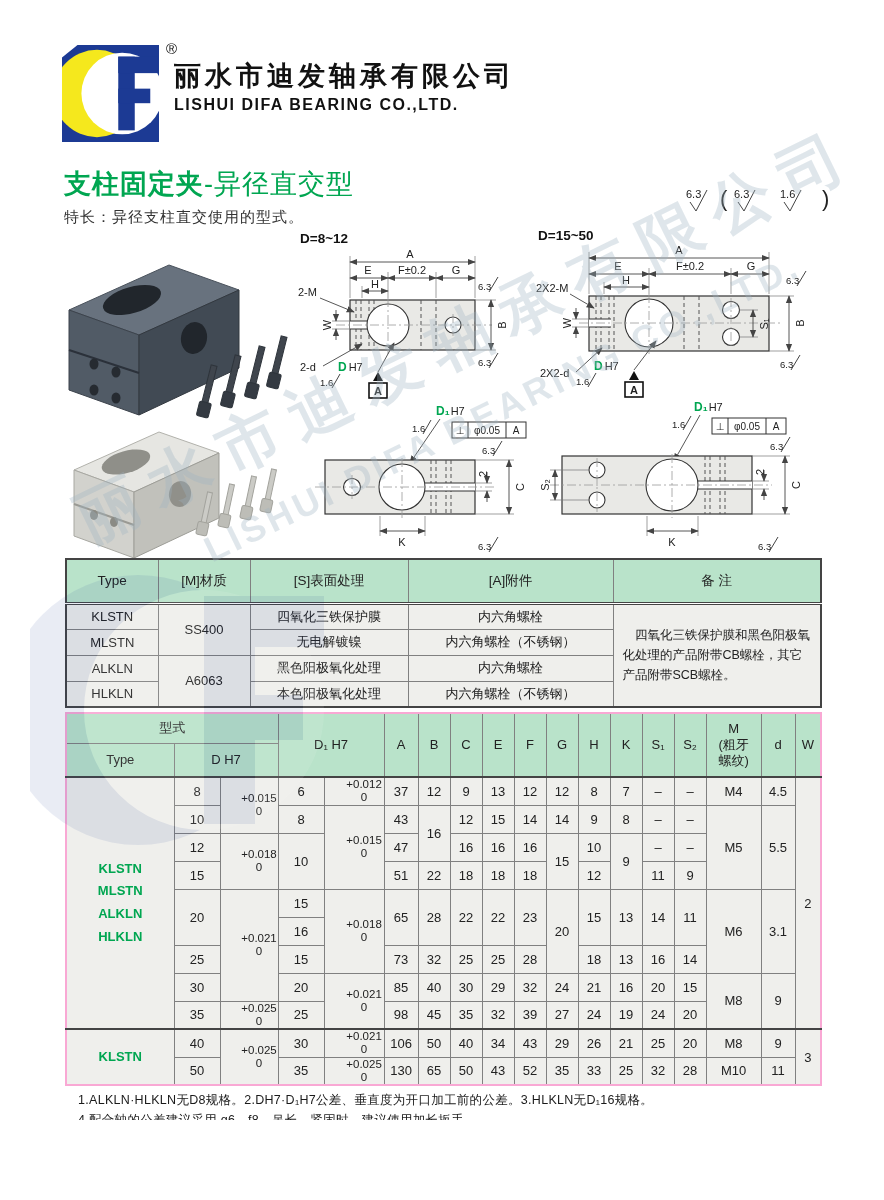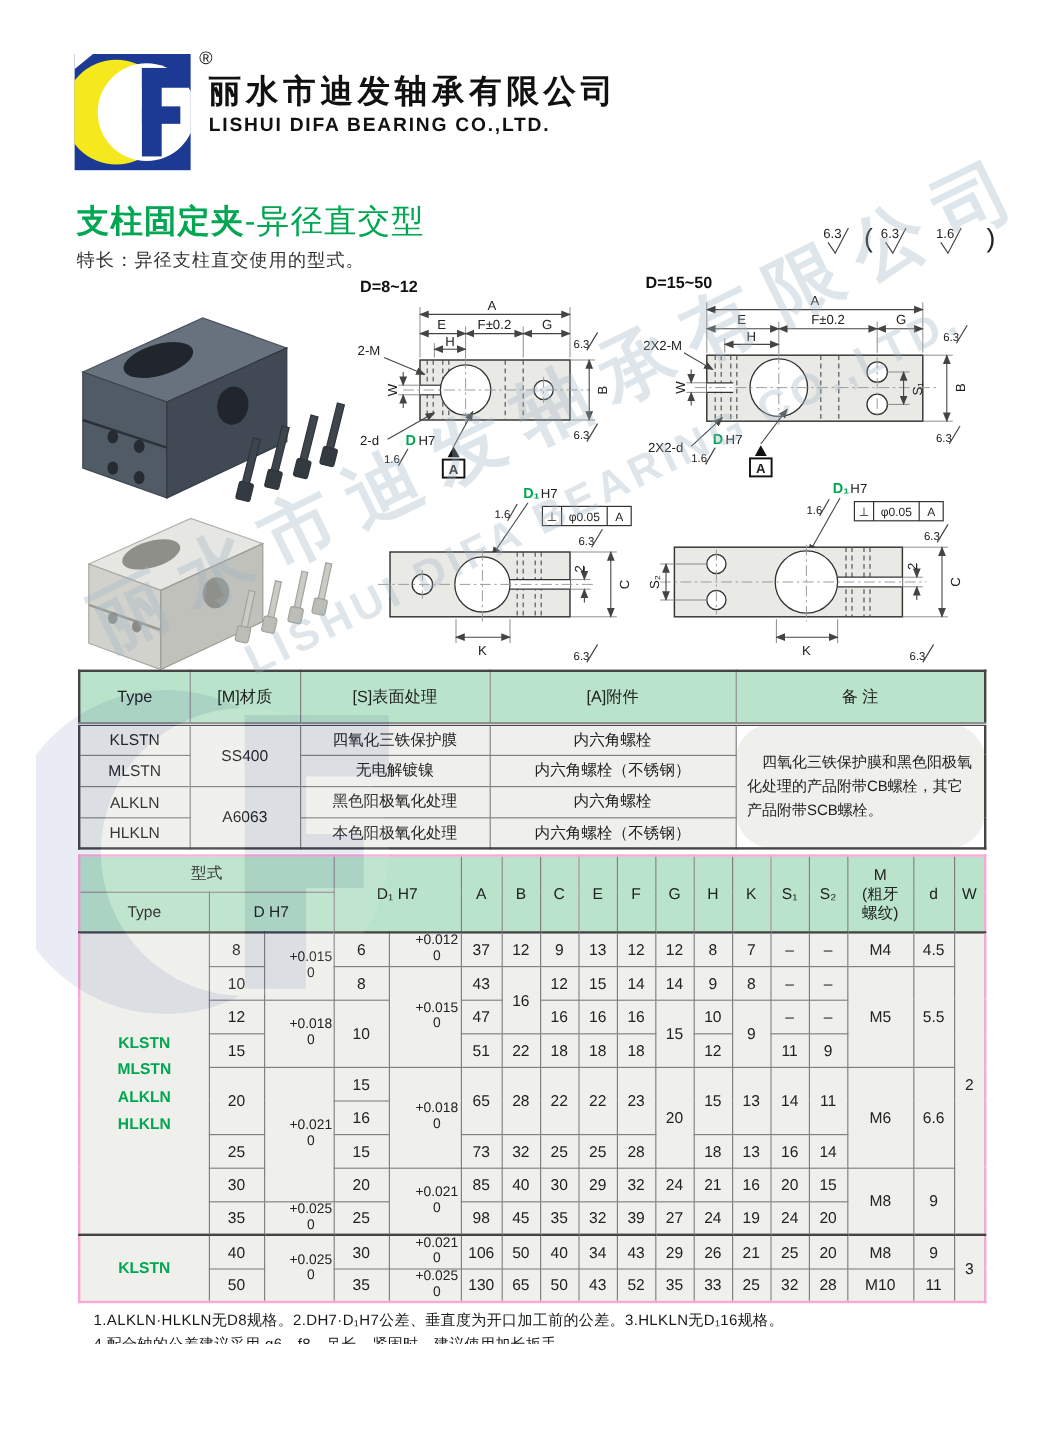--- a/index.html
+++ b/index.html
@@ -50,21 +50,21 @@
 
   
   table { border-collapse:collapse; table-layout:fixed; background:#fff; }
   th, td { border:1px solid #808080; text-align:center; vertical-align:middle; color:#222; padding:0; overflow:hidden; }
   th { background:#b9e3ca; font-weight:normal; }
   td { background:#efefec; }
 
   .t1 { position:absolute; left:65px; top:558px; width:755px; border:2px solid #444; }
   .t1 th { height:44px; font-size:13.5px; border-bottom:3px double #444; }
   .t1 td { height:26px; font-size:13px; }
-  .t1 .remark { font-size:12.5px; text-align:left; padding:2px 9px; line-height:1.6; text-indent:1em;border-radius:31px; }
+  .t1 .remark { font-size:12.5px; text-align:left; padding:2px 9px; line-height:1.6; text-indent:1em; }
 
   .t2 { position:absolute; left:65px; top:712px; width:755px; border:2px solid #f9a8d4; }
   .t2 th { font-size:13px; white-space:pre-line; line-height:1.25; }
   .t2 tr.h1 th { height:30px; }
   .t2 tr.h2 th { height:34px; }
   .t2 thead tr.h1 th[rowspan], .t2 thead tr.h2 th { border-bottom:2.5px solid #444; }
   .t2 td { height:28px; font-size:13px; }
   .t2 .tol { font-size:11.5px; white-space:pre-line; line-height:1.15;padding-left:20px; }
   .t2 .type-cell { color:#00a651; font-weight:bold; white-space:pre-line; line-height:1.75; font-size:13px; }
   .t2 tr.gsep td { border-top:2.5px solid #444; }
@@ -573,21 +573,21 @@
         <td rowspan="2">28</td>
         <td rowspan="2">22</td>
         <td rowspan="2">22</td>
         <td rowspan="2">23</td>
         <td rowspan="3">20</td>
         <td rowspan="2">15</td>
         <td rowspan="2">13</td>
         <td rowspan="2">14</td>
         <td rowspan="2">11</td>
         <td rowspan="3">M6</td>
-        <td rowspan="3">6.6</td>
+        <td rowspan="3">3.1</td>
       </tr>
       <tr>
         <td>16</td>
       </tr>
       <tr>
         <td>25</td>
         <td>15</td>
         <td>73</td>
         <td>32</td>
         <td>25</td>

